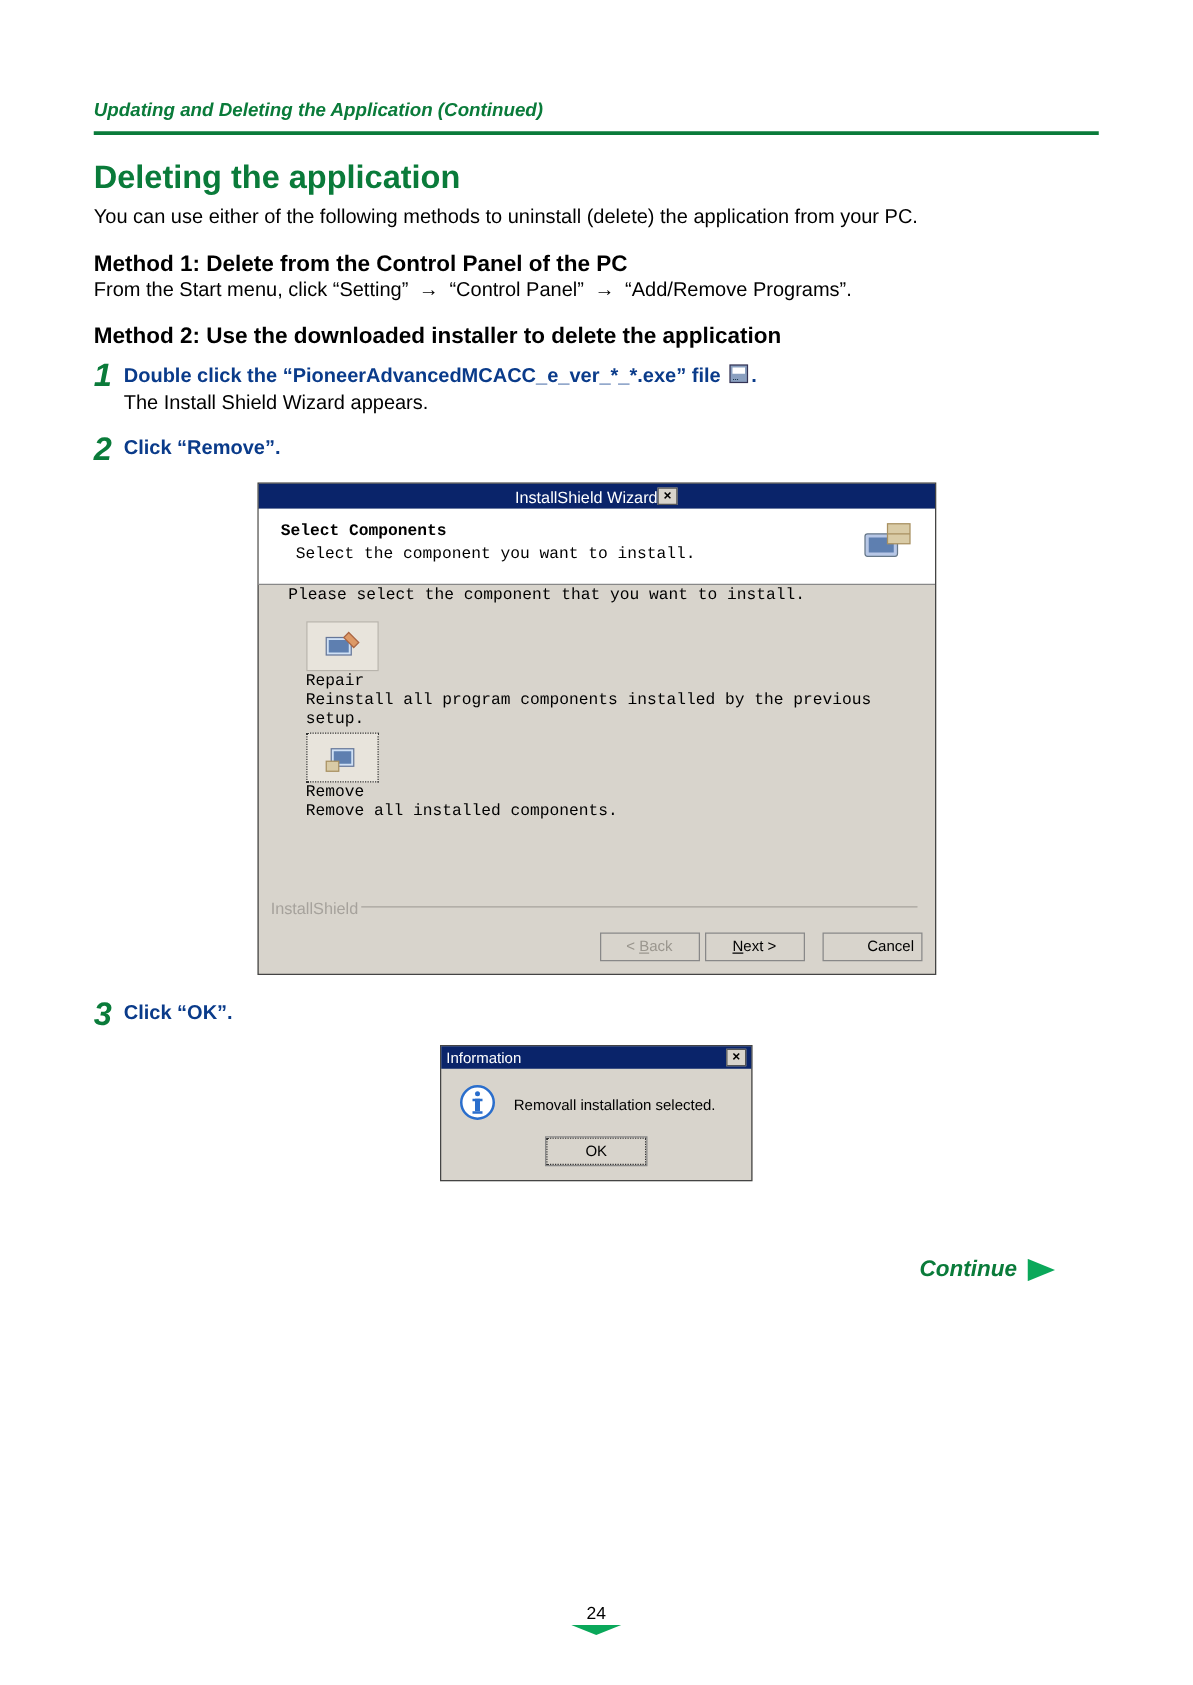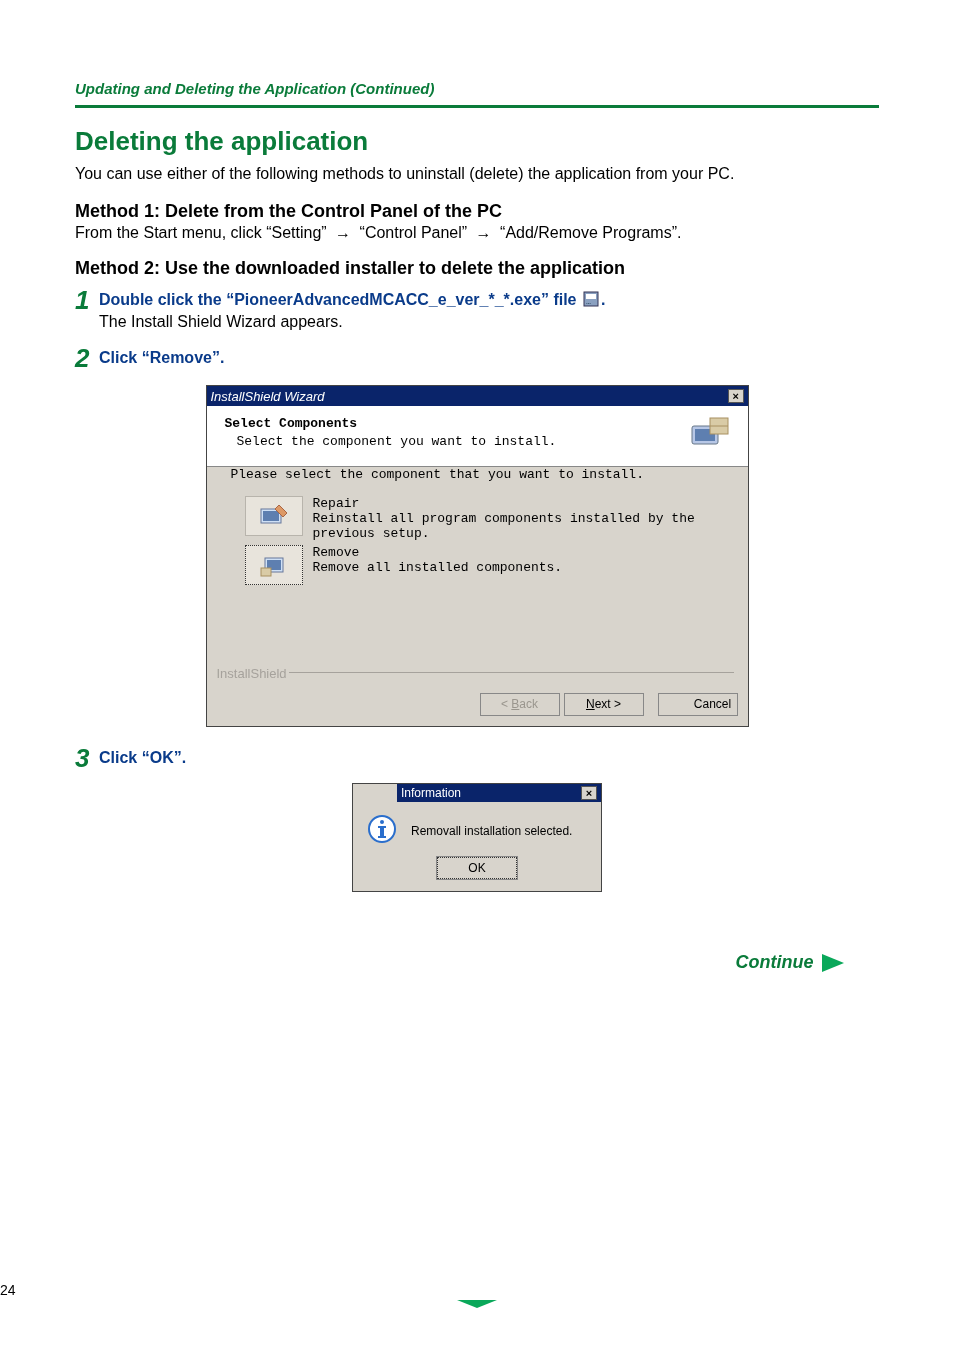--- a/index.html
+++ b/index.html
@@ -87,24 +87,23 @@
     font-family: "Courier New", monospace;
     background: #d8d4cc;
   }
   .wizard-titlebar {
     background: #0a246a;
     color: #fff;
     font-family: Arial, sans-serif;
     font-size: 13px;
     padding: 2px 4px;
     display: flex;
-    justify-content: space-between;
+    justify-content: center;
     align-items: center;
     height: 20px;
-    font-style: italic;
   }
   .close-box {
     width: 16px; height: 14px;
     background: #d8d4cc;
     border: 1px solid #555;
     color: #000;
     font-size: 11px;
     line-height: 12px;
     text-align: center;
     font-weight: bold;
@@ -127,20 +126,21 @@
     font-size: 13px;
     position: relative;
     min-height: 220px;
   }
   .wizard-body .instr { margin-bottom: 14px; padding-left: 6px;}
   .option-row {
     display: flex;
     align-items: flex-start;
     margin-bottom: 4px;
     padding-left: 20px;
+    flex-direction: column;
   }
   .opt-icon {
     width: 58px; height: 40px;
     border: 1px solid #b8b4ac;
     background: #e8e4dc;
     display:flex; align-items:center; justify-content:center;
     flex-shrink:0;
     margin-right: 10px;
   }
   .opt-icon.selected {
@@ -188,21 +188,20 @@
     font-size: 12px;
   }
   .info-dialog .titlebar {
     background: #0a246a;
     color:#fff;
     padding:1px 4px;
     display:flex; justify-content:space-between;
     font-size:12px;
     height:18px;
     align-items:center;
-    margin-left:44px;
   }
   .info-body {
     display:flex;
     align-items:center;
     padding: 12px 14px 6px 14px;
     gap: 14px;
   }
   .info-body .msg { font-size: 12px; }
   .info-footer {
     display:flex; justify-content:center;
@@ -228,21 +227,21 @@
     font-weight: bold;
     color: #0a7b3a;
     font-size: 18px;
     vertical-align: middle;
   }
   .continue svg { vertical-align: middle; margin-left:4px;}
   .page-num {
     position: absolute;
     bottom: 40px;
     left: 0; right: 0;
-    text-align: left;
+    text-align: center;
     font-size: 14px;
   }
   .page-num .underline-tri {
     display:block;
     margin: 2px auto 0 auto;
     width: 40px;
   }
 </style>
 </head>
 <body>

